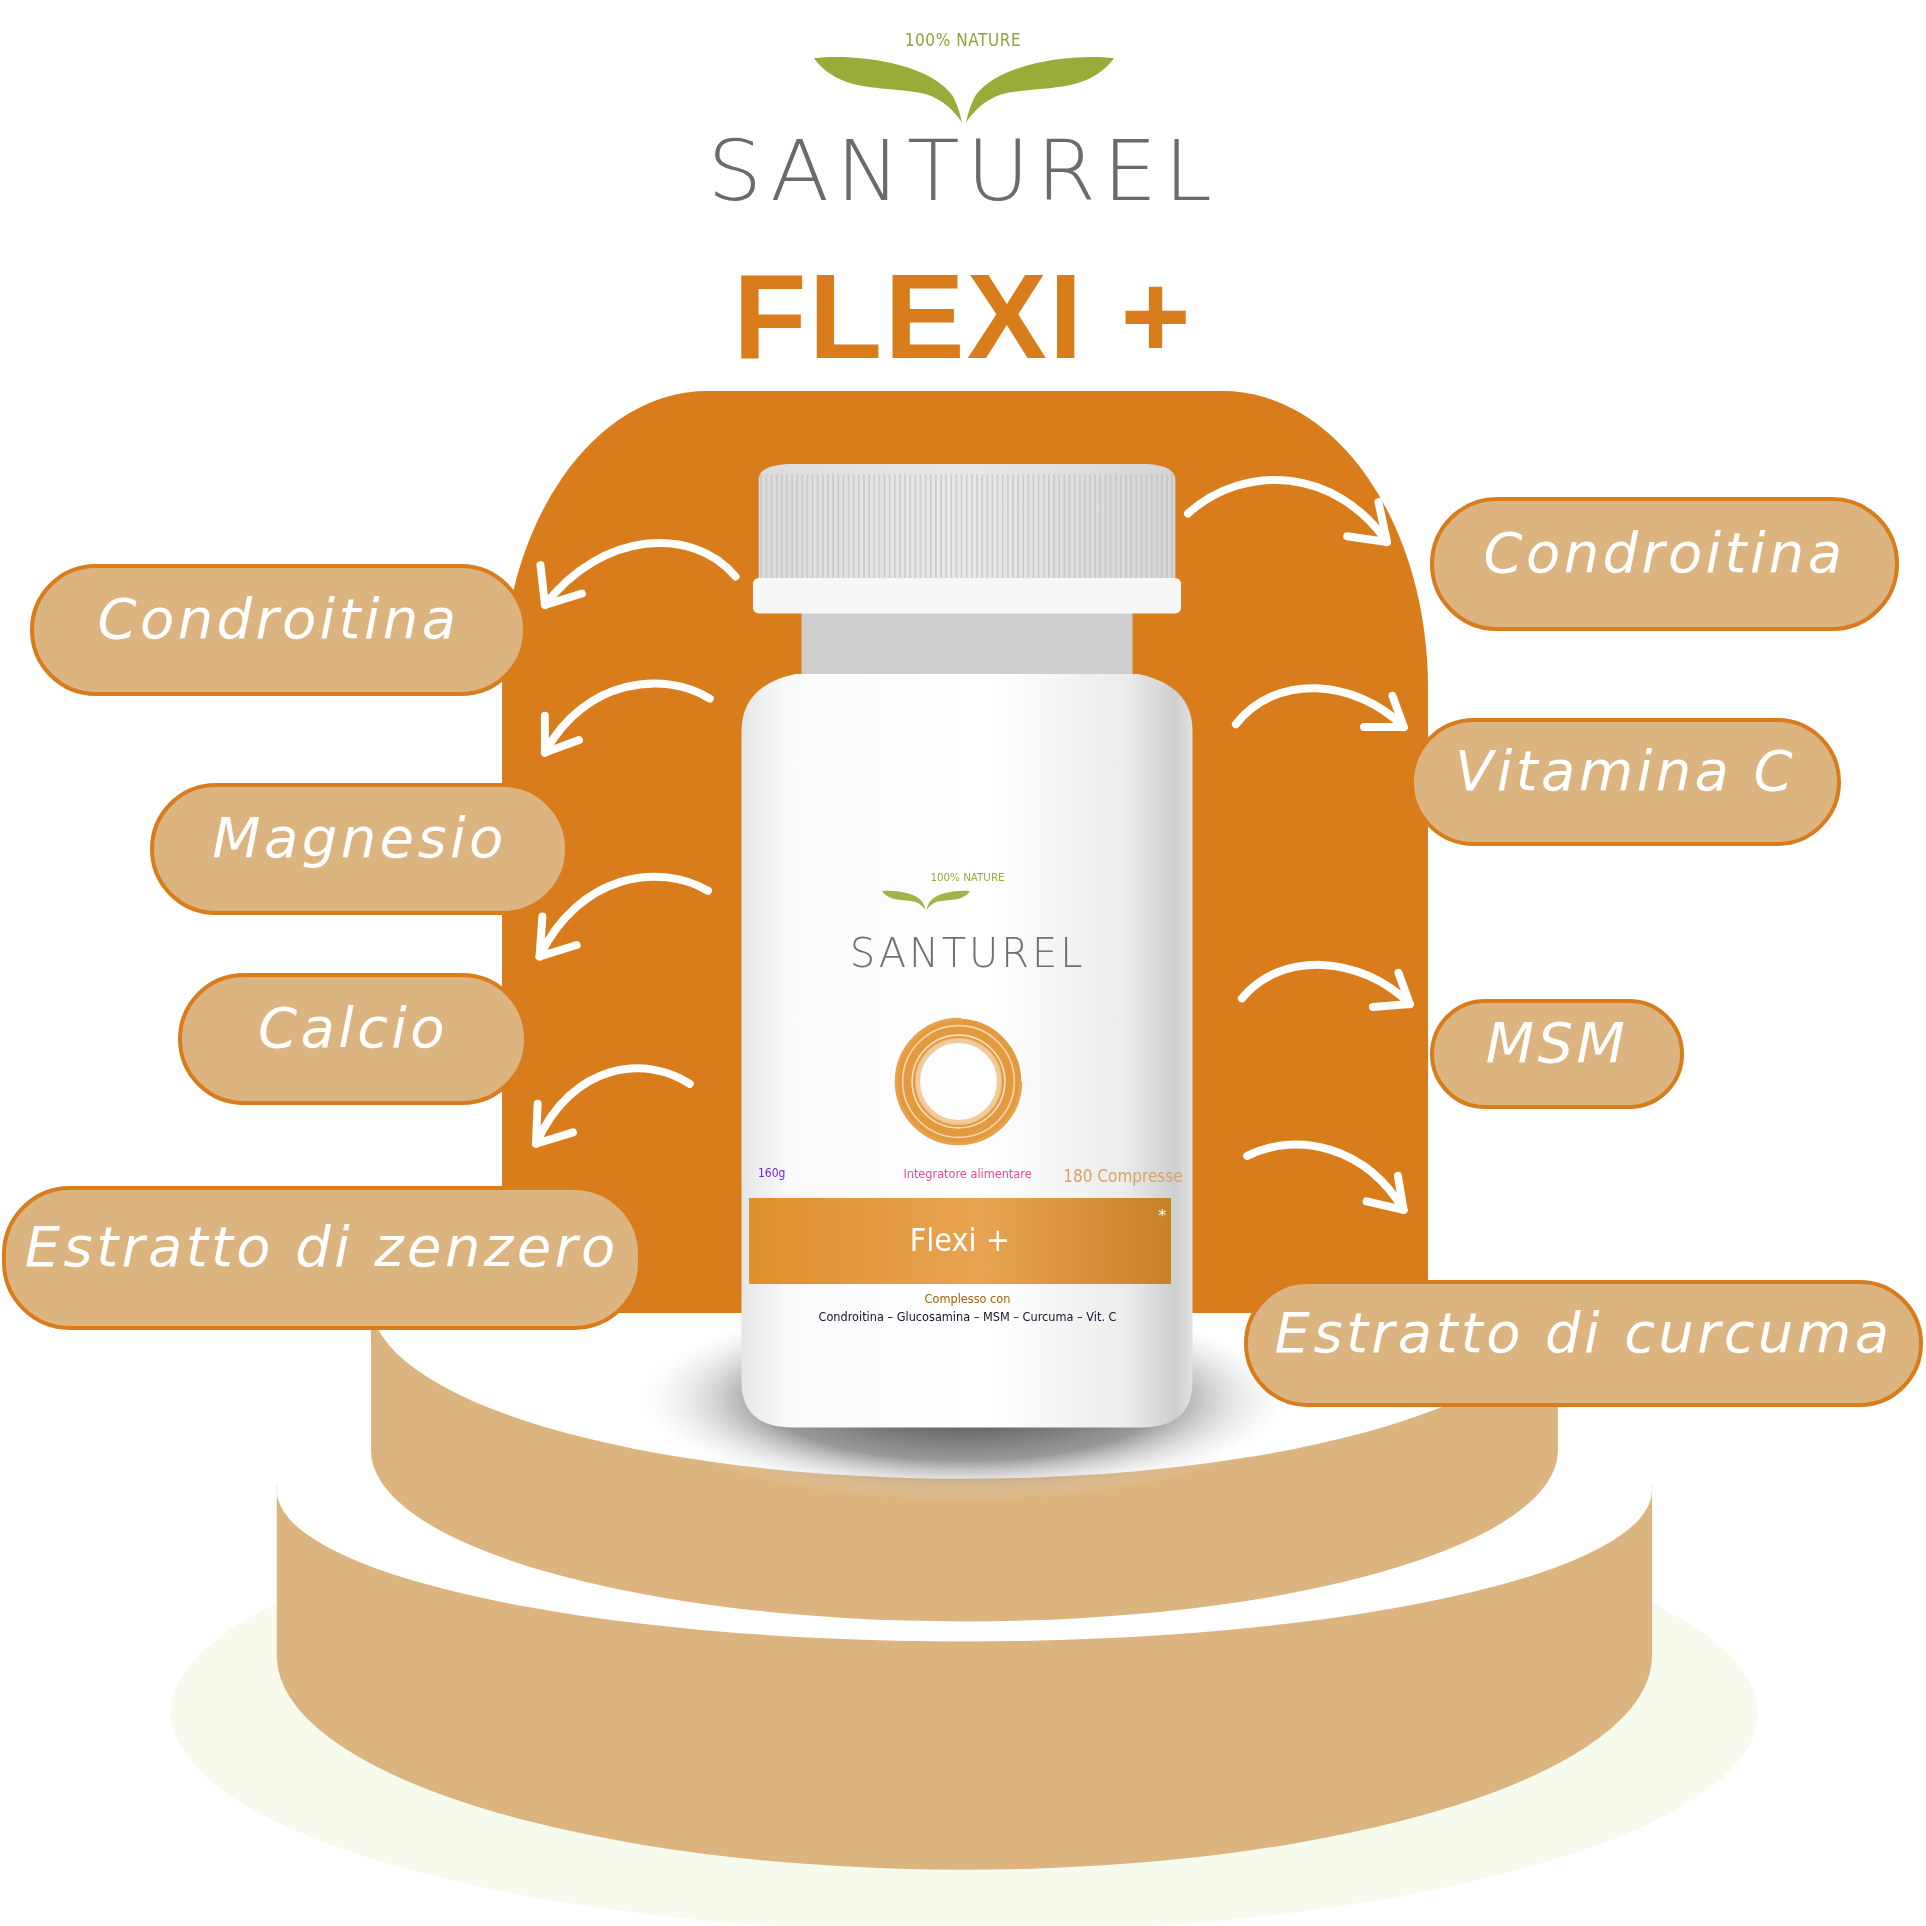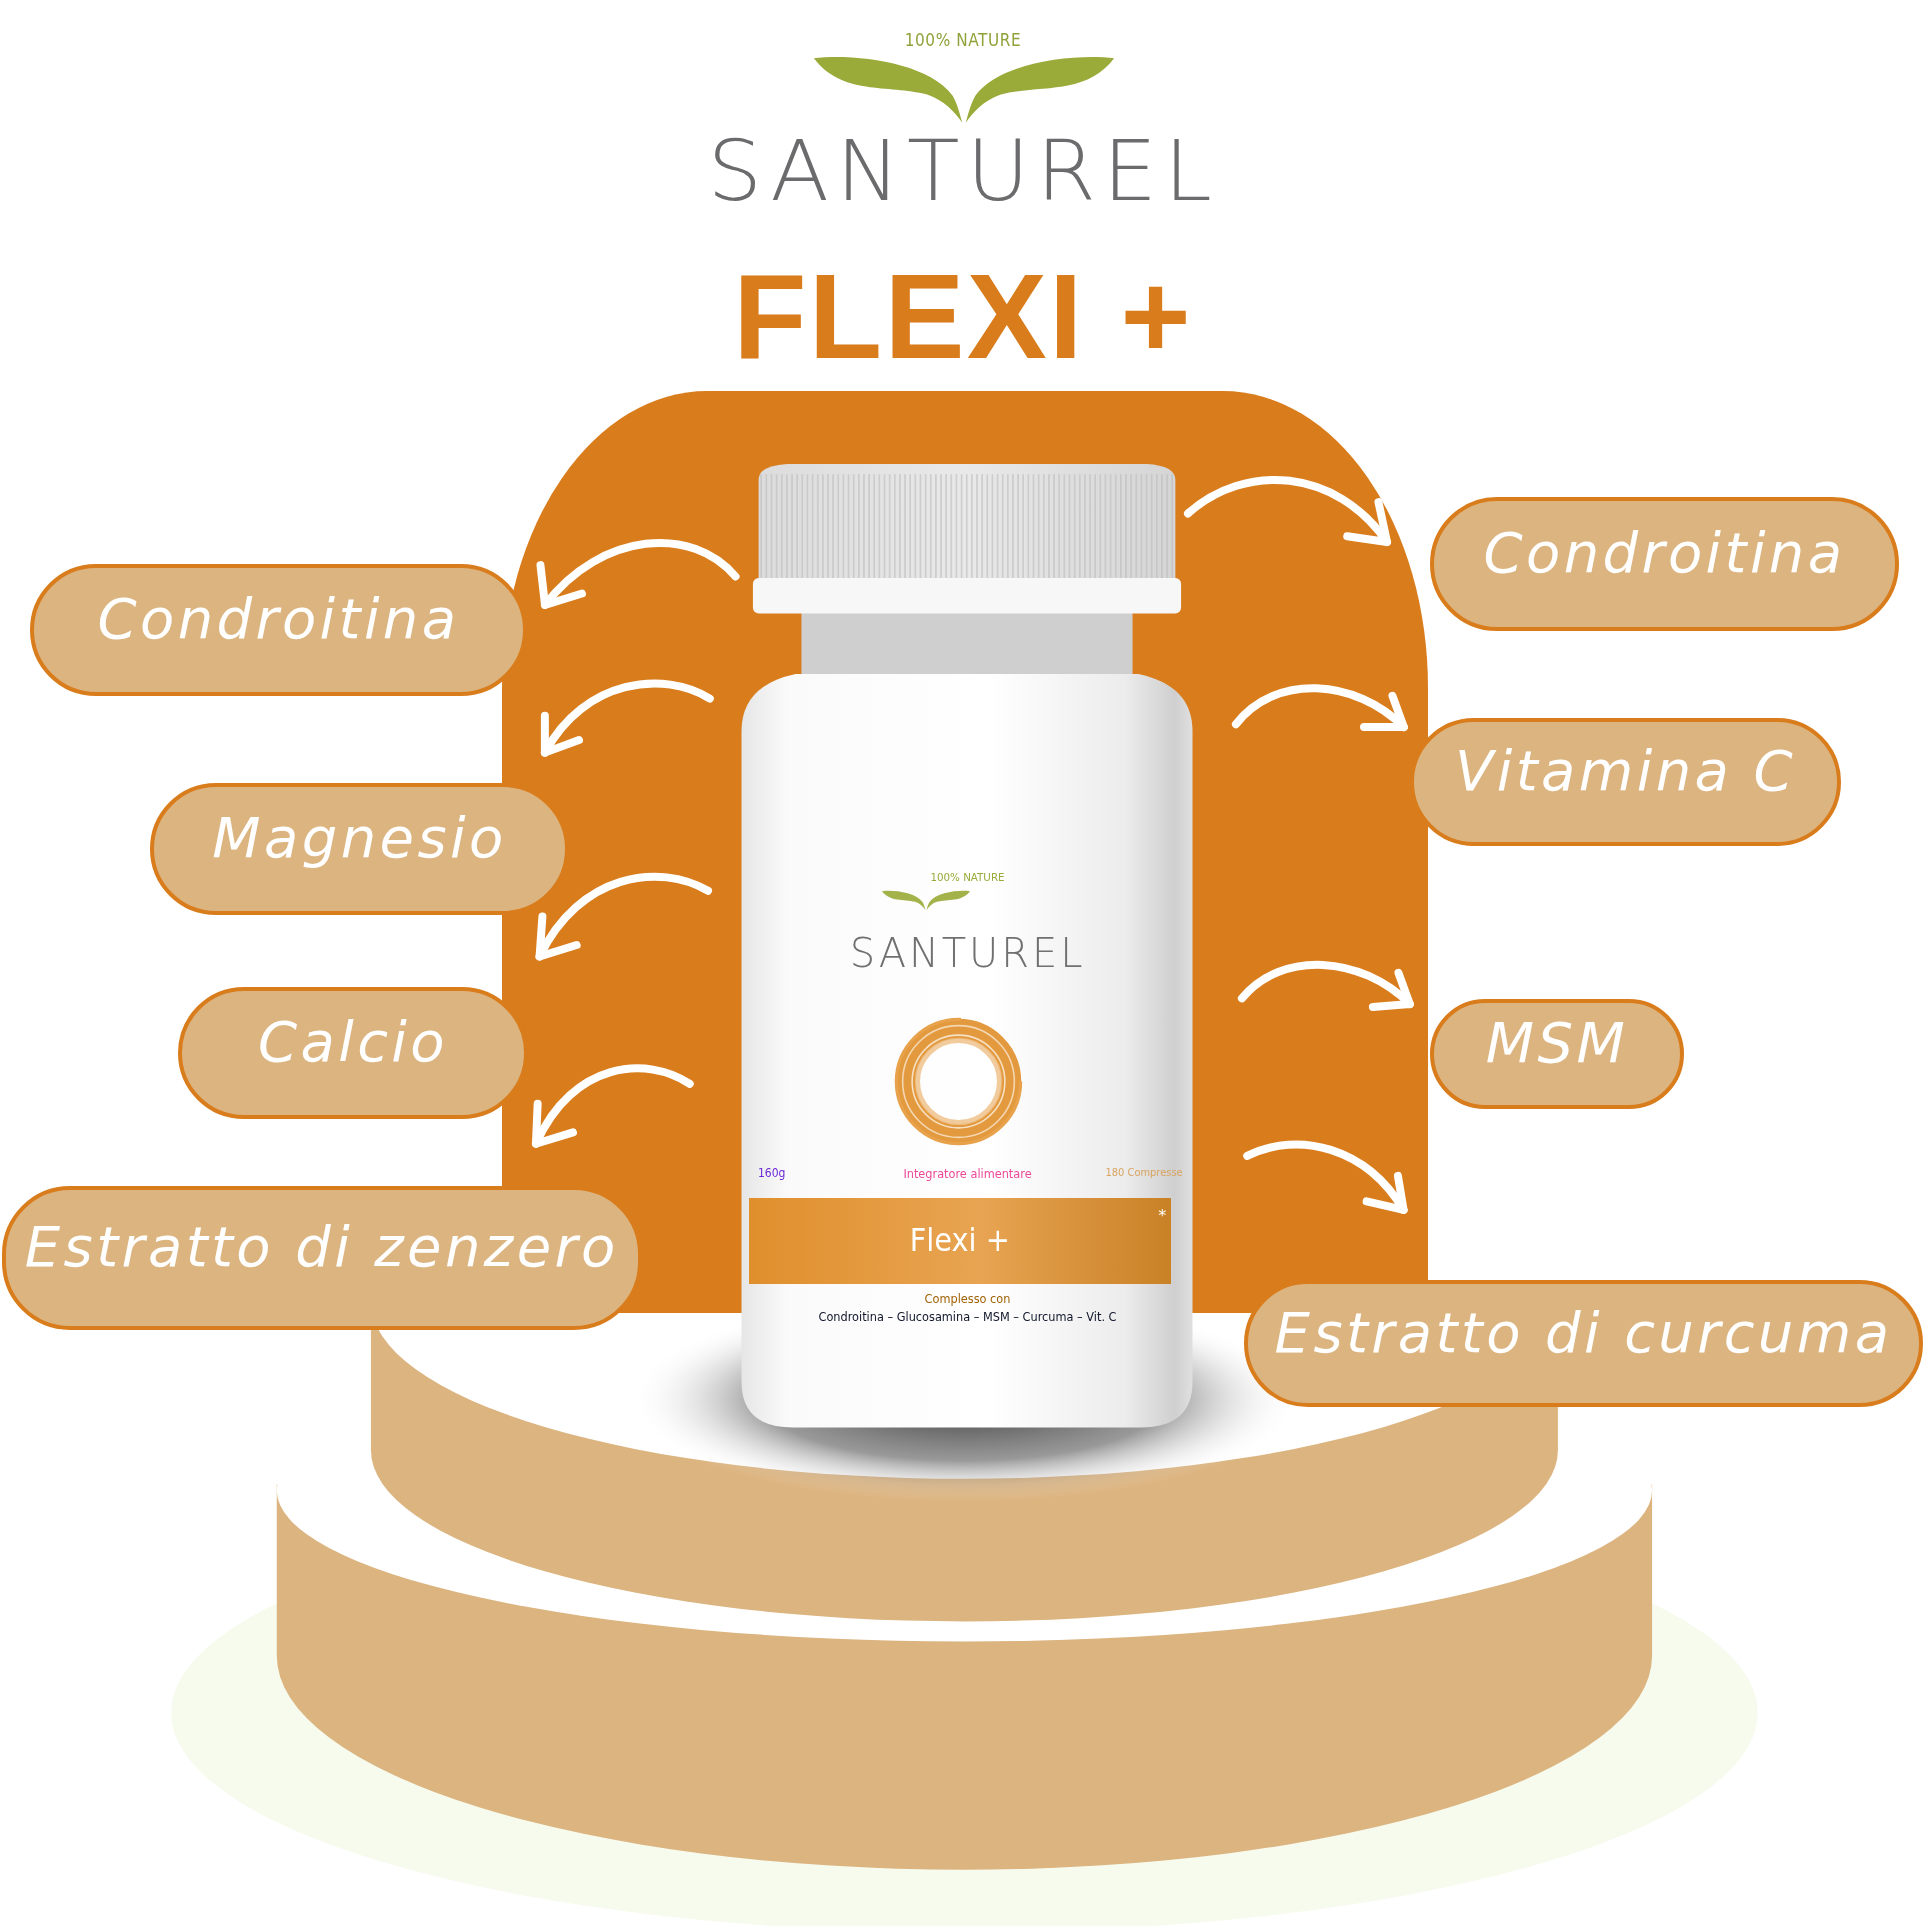--- a/index.html
+++ b/index.html
@@ -141,21 +141,21 @@
   <div style="position:absolute; left:0; width:451px; top:68px; text-align:center; color:#707072; font-size:40px; font-weight:300; letter-spacing:2.9px; font-family:'DejaVu Sans', sans-serif;">SANTUREL</div>
   <svg viewBox="0 0 260 260" style="position:absolute; left:148px; top:151px; width:137px; height:137px;">
     <circle cx="130" cy="130" r="100" fill="none" stroke="#e39a3e" stroke-width="38"></circle>
     <circle cx="130" cy="130" r="118" fill="none" stroke="#e8a24c" stroke-width="6" stroke-dasharray="560 200"></circle>
     <circle cx="130" cy="130" r="88" fill="none" stroke="#ffffff" stroke-width="3" opacity="0.7"></circle>
     <circle cx="130" cy="130" r="106" fill="none" stroke="#ffffff" stroke-width="3" opacity="0.6"></circle>
     <circle cx="130" cy="130" r="78" fill="none" stroke="#efbe84" stroke-width="10" opacity="0.8"></circle>
   </svg>
   <div style="position:absolute; left:16px; top:304px; color:#6d28d9; font-size:12px; font-family:'DejaVu Sans Condensed','DejaVu Sans', sans-serif;">160g</div>
   <div style="position:absolute; left:0; width:451px; top:304px; text-align:center; color:#ec4899; font-size:12.6px; font-family:'DejaVu Sans Condensed','DejaVu Sans', sans-serif;">Integratore alimentare</div>
-  <div style="position:absolute; right:10.3px; top:304px; color:#d9a35f; font-size:11px; font-family:'DejaVu Sans Condensed','DejaVu Sans', sans-serif;">180 Compresse</div>
+  <div style="position:absolute; right:10.3px; top:304px; color:#d9a35f; font-size:17px; font-family:'DejaVu Sans Condensed','DejaVu Sans', sans-serif;">180 Compresse</div>
   <div style="position:absolute; left:6.8px; top:336px; width:422px; height:86px; background:linear-gradient(90deg,#e08f2c,#e8a452 55%,#c98126);">
     <div style="position:absolute; left:0; width:422px; top:23px; text-align:center; color:#ffffff; font-size:32px; font-family:'DejaVu Sans Condensed','DejaVu Sans', sans-serif;">Flexi +</div>
     <div style="position:absolute; right:4.6px; top:8px; color:#ffffff; font-size:16px;">*</div>
   </div>
   <div style="position:absolute; left:0; width:451px; top:429px; text-align:center; color:#a16207; font-size:12.6px; font-family:'DejaVu Sans Condensed','DejaVu Sans', sans-serif;">Complesso con</div>
   <div style="position:absolute; left:0; width:451px; top:447px; text-align:center; color:#0f172a; font-size:12.6px; font-family:'DejaVu Sans Condensed','DejaVu Sans', sans-serif;">Condroitina – Glucosamina – MSM – Curcuma – Vit. C</div>
 </div>
 
 <svg class="arrow" style="left:522px; top:531px;" width="228" height="91" viewBox="0 0 400 160">
   <path d="M375 80 C300 -10 140 0 40 130" fill="none" stroke="#fff" stroke-width="14" stroke-linecap="round"></path>
@@ -189,21 +189,21 @@
   <path d="M10 35 C100 -10 220 20 285 130" fill="none" stroke="#fff" stroke-width="14" stroke-linecap="round"></path>
   <path d="M285 130 L275 70 M285 130 L220 115" fill="none" stroke="#fff" stroke-width="14" stroke-linecap="round"></path>
 </svg>
 
 <div class="pill" style="left:30px; top:564px; width:497px; height:132px;">
   <span>Condroitina</span>
 </div>
 <div class="pill" style="left:150px; top:783px; width:419px; height:132px;">
   <span>Magnesio</span>
 </div>
-<div class="pill" style="left:178px; top:973px; width:350px; height:132px;margin-top:14px;">
+<div class="pill" style="left:178px; top:973px; width:350px; height:132px;">
   <span>Calcio</span>
 </div>
 <div class="pill" style="left:1.7px; top:1186px; width:640px; height:144px;justify-content:center;">
   <span>Estratto di zenzero</span>
 </div>
 
 <div class="pill" style="left:1430px; top:497px; width:469px; height:134px;">
   <span>Condroitina</span>
 </div>
 <div class="pill" style="left:1410px; top:718px; width:431px; height:128px;">

